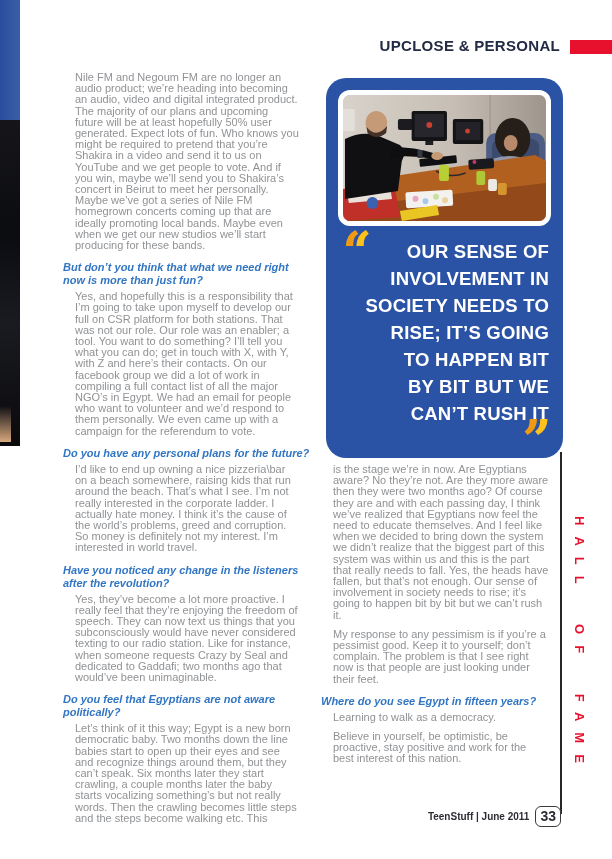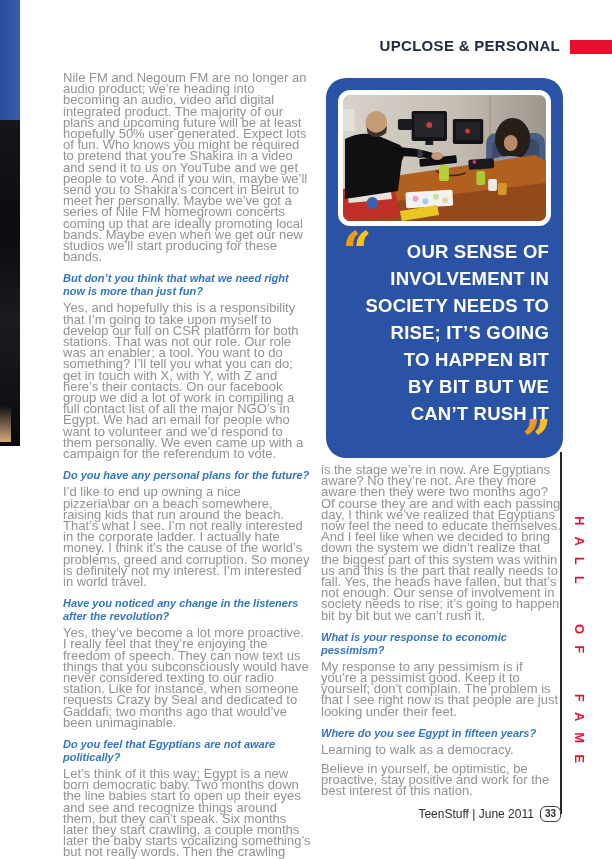--- a/index.html
+++ b/index.html
@@ -22,21 +22,21 @@
   .header-title { position:absolute; top:37px; right:52px;
     font-size:15px; font-weight:800; letter-spacing:0.3px; color:#222b44; }
   .header-bar { position:absolute; top:40px; left:570px; width:42px; height:14px; background:#e8112d; }
 
   
   .col-left  { position:absolute; left:63px;  top:72px;  width:248px; }
   .col-right { position:absolute; left:321px; top:464px; width:240px; }
   .q { color:#3276c3; font-weight:bold; font-style:italic;
        font-size:11px; line-height:13px; margin:10px 0 4px; }
   .q:first-child { margin-top:0; }
-  .a { color:#909295; font-size:13px; line-height:11.2px; margin:0 0 8px; }
+  .a { color:#909295; font-size:11px; line-height:11.2px; margin:0 12px 8px; }
 
   
   .feature-box { position:absolute; left:326px; top:78px; width:237px; height:380px;
     background:#2b53a5; border-radius:20px; }
   .photo-frame { margin:12px 12px 0 12px; height:136px;
     border:5px solid #ffffff; border-radius:12px; overflow:hidden; background:#c7c0b8; }
   .photo-frame svg { display:block; width:100%; height:100%; }
   .quote-area { position:relative; padding:12px 14px 0 16px;text-align:right; }
   .quote-text { color:#ffffff; font-weight:800; text-transform:uppercase;
     font-size:18.5px; line-height:27px; letter-spacing:0.2px;
@@ -51,22 +51,22 @@
   
   .vline { position:absolute; left:560px; top:452px; width:2px; height:362px; background:#26262a; }
   .vertical-label { position:absolute; left:572px; top:516px; height:312px;
     writing-mode:vertical-rl; text-orientation:mixed;
     color:#e8112d; font-weight:800; font-size:13px;
     letter-spacing:11px; word-spacing:15px; }
 
   
   .footer { position:absolute; top:806px; left:0; width:561px;
     display:flex; justify-content:flex-end; align-items:center; gap:6px; }
-  .footer-text { font-size:12px; font-weight:normal; color:#2c2c34; }
-  .page-badge { font-size:10px; font-weight:bold; color:#2c2c34;
+  .footer-text { font-size:10px; font-weight:bold; color:#2c2c34; }
+  .page-badge { font-size:14px; font-weight:bold; color:#2c2c34;
     border:1.6px solid #3a3a40; border-radius:6px; padding:1px 4px 2px 4px; background:#fff; }
 </style>
 </head>
 <body>
 
 <div class="page">
 
   <div class="left-strip">
     <div class="ls-blue"></div>
     <div class="ls-dark">
@@ -165,21 +165,20 @@
 TO HAPPEN BIT
 BY BIT BUT WE
 CAN’T RUSH IT</div>
     </div>
     <span class="qmarks qm-open"><i class="m1">‘</i><i class="m2">‘</i></span>
     <span class="qmarks qm-close"><i class="m1">’</i><i class="m2">’</i></span>
   </div>
 
   <div class="col-right">
     <p class="a">is the stage we’re in now. Are Egyptians aware? No they’re not. Are they more aware then they were two months ago? Of course they are and with each passing day, I think we’ve realized that Egyptians now feel the need to educate themselves. And I feel like when we decided to bring down the system we didn’t realize that the biggest part of this system was within us and this is the part that really needs to fall. Yes, the heads have fallen, but that’s not enough. Our sense of involvement in society needs to rise; it’s going to happen bit by bit but we can’t rush it.</p>
-    <p class="q">What is your response to economic pessimism?</p>
     <p class="a">My response to any pessimism is if you’re a pessimist good. Keep it to yourself; don’t complain. The problem is that I see right now is that people are just looking under their feet.</p>
     <p class="q">Where do you see Egypt in fifteen years?</p>
     <p class="a">Learning to walk as a democracy.</p>
     <p class="a">Believe in yourself, be optimistic, be proactive, stay positive and work for the best interest of this nation.</p>
   </div>
 
   <div class="vline"></div>
   <div class="vertical-label">HALL OF FAME</div>
 
   <div class="footer">

